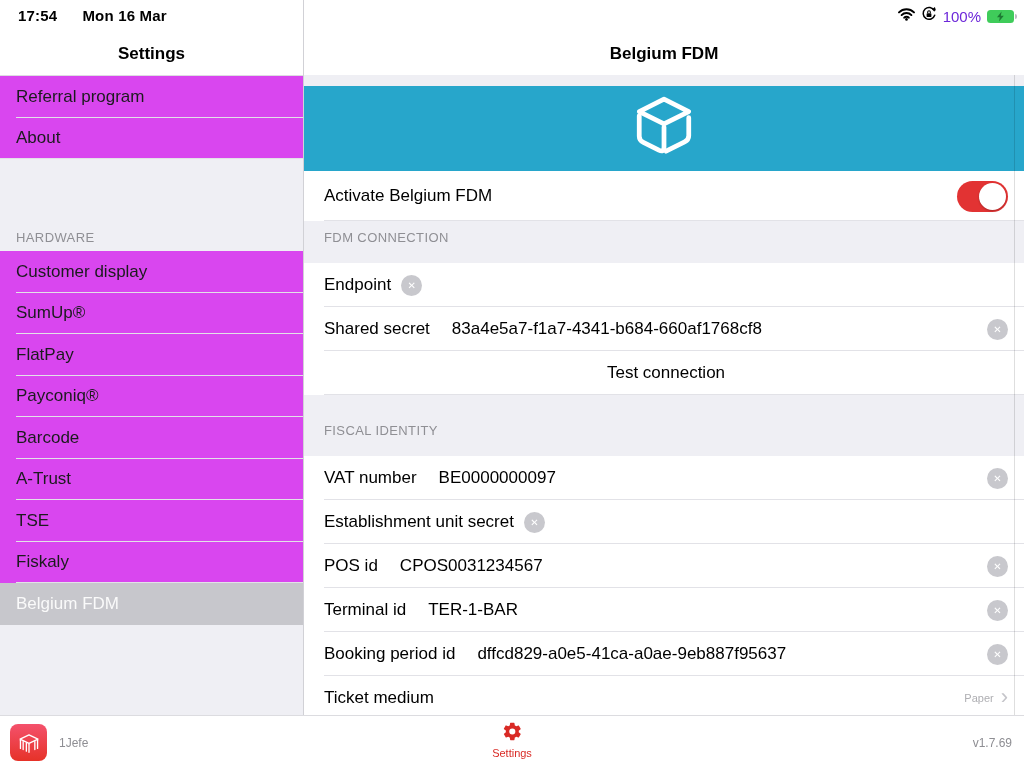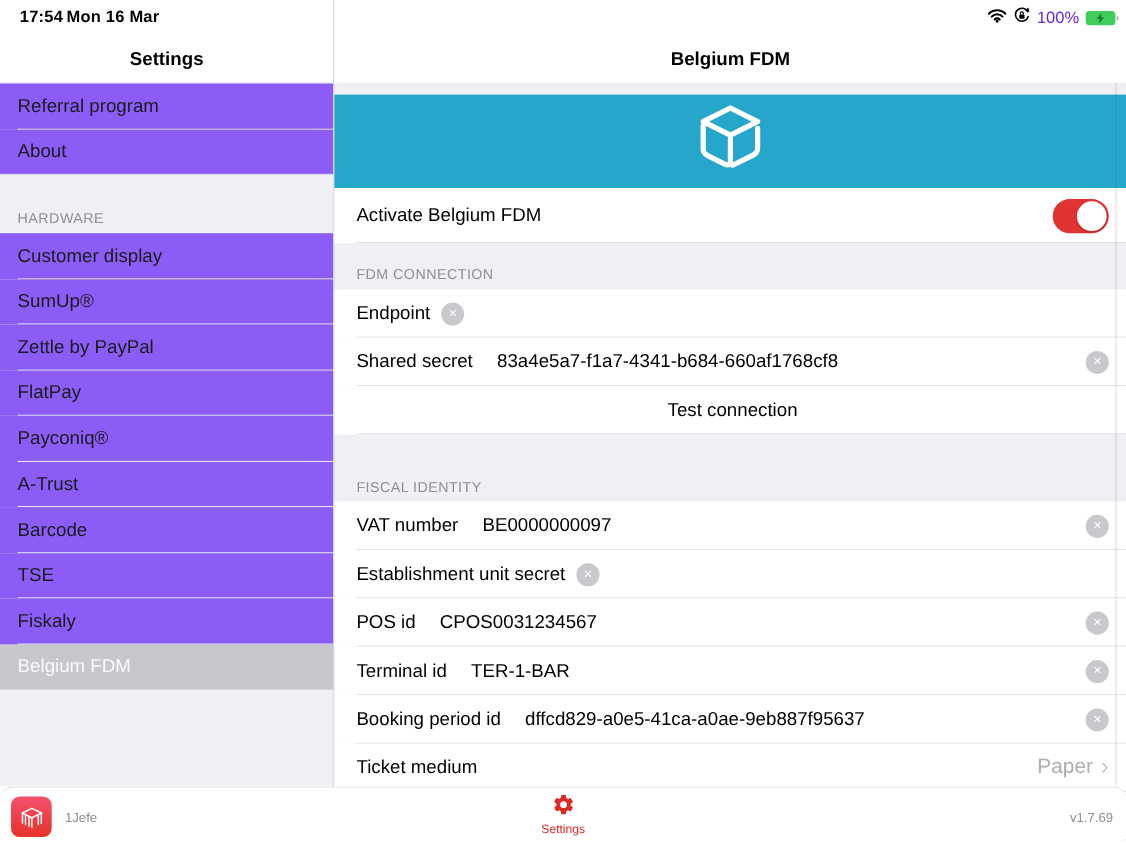--- a/index.html
+++ b/index.html
@@ -3,66 +3,66 @@
 <meta charset="utf-8">
 <style>
   * { margin:0; padding:0; box-sizing:border-box; }
   html,body { width:1024px; height:768px; }
   body { font-family:"Liberation Sans", sans-serif; background:#fff; overflow:hidden; }
   .screen { position:relative; width:1024px; height:768px; background:#fff; }
 
   
   .statusbar { position:absolute; top:0; left:0; right:0; height:30px; z-index:20; }
   .sb-left { position:absolute; left:18px; top:7px; font-size:15px; font-weight:700; color:#000; letter-spacing:.2px; }
-  .sb-left .date { font-weight:600; margin-left:3px; }
+  .sb-left .date { font-weight:600; margin-left:25px; }
   .sb-right { position:absolute; right:10px; top:6px; display:flex; align-items:center; gap:6px; }
   .battery-pct { font-size:15px; font-weight:500; color:#6d28d9; }
   .battery { position:relative; width:27px; height:13px; background:#3fcc5a; border-radius:3.5px; display:flex; align-items:center; justify-content:center; }
   .battery::after { content:''; position:absolute; right:-3px; top:4px; width:2px; height:5px; background:#bdbdc2; border-radius:0 2px 2px 0; }
 
   
   .sidebar { position:absolute; top:0; left:0; width:303px; height:715px; background:#efeff4; }
   .sidebar-top { position:absolute; top:0; left:0; right:0; height:75px; background:#fff; }
   .sidebar-title { position:absolute; top:44px; left:0; right:0; text-align:center; font-size:17px; font-weight:700; color:#000; }
   .sb-list { position:absolute; top:75px; left:0; right:0; border-top:1px solid #dcdce1; }
-  .sb-row { position:relative; height:41.5px; background:#8b5cf6; display:flex; align-items:center; padding-left:16px; font-size:17px; color:#1b1b1d; cursor:pointer; }
+  .sb-row { position:relative; height:41.5px; background:#d946ef; display:flex; align-items:center; padding-left:16px; font-size:17px; color:#1b1b1d; cursor:pointer; }
   .sb-row::after { content:''; position:absolute; left:16px; right:0; bottom:0; height:1px; background:#e2e2e7; }
   .sb-row.last::after { left:0; }
-  .sb-section { height:53px; display:flex; align-items:flex-end; padding:0 0 6px 16px; font-size:13px; color:#8f8f94; letter-spacing:.4px; }
+  .sb-section { height:53px; display:flex; align-items:flex-end; padding:0 0 6px 16px; font-size:13px; color:#8f8f94; letter-spacing:.4px;margin-top:39px; }
   .sb-row.selected { background:#c7c7cc; color:#fafafa; }
   .sb-row.selected::after { display:none; }
 
   
   .main { position:absolute; top:0; left:303px; right:0; height:715px; background:#efeff4; border-left:1px solid #d1d1d6; }
   .main::before { content:''; position:absolute; right:9px; top:75px; bottom:0; width:1px; background:rgba(0,0,0,.13); z-index:6; }
   .main-nav { position:absolute; top:0; left:0; right:0; height:75px; background:#fff; }
   .main-title { position:absolute; top:44px; left:0; right:0; text-align:center; font-size:17px; font-weight:700; color:#000; }
   .m-content { position:absolute; top:86px; left:0; right:0; }
 
   .banner { height:85px; background:#27a6cb; display:flex; align-items:center; justify-content:center; }
 
   .row { position:relative; height:44px; background:#fff; display:flex; align-items:center; padding:0 16px 0 20px; font-size:17px; color:#000; }
   .row::after { content:''; position:absolute; left:20px; right:0; bottom:0; height:1px; background:#e2e2e7; }
   .row.tall { height:50px; }
   .row .lbl { flex:0 0 auto; }
   .row .val { margin-left:22px; flex:1 1 auto; white-space:nowrap; overflow:hidden; }
   .clear-btn { flex:0 0 auto; width:21px; height:21px; border-radius:50%; background:#c8c8cd; color:#fff; font-size:10px; display:flex; align-items:center; justify-content:center; cursor:pointer; margin-left:10px; }
-  .detail-val { margin-left:auto; color:#aeaeb2; font-size:19px; }
+  .detail-val { margin-left:auto; color:#aeaeb2; font-size:11px; }
   .chev { color:#c5c5ca; font-size:22px; line-height:1; margin-left:7px; font-weight:400; transform:translateY(-1px); }
-  .sec-hdr { height:42px; display:flex; align-items:flex-end; padding:0 0 6px 20px; font-size:13px; color:#8f8f94; letter-spacing:.4px; }
+  .sec-hdr { height:42px; display:flex; align-items:flex-end; padding:0 0 18px 20px; font-size:13px; color:#8f8f94; letter-spacing:.4px; }
   .sec-hdr.second { height:61px;border-radius:21px; }
   .action-row { justify-content:center; cursor:pointer; }
   .action-row .lbl { margin:0; }
 
   
   .toggle { margin-left:auto; width:51px; height:31px; border-radius:16px; background:#e23333; position:relative; cursor:pointer; flex:0 0 auto; }
   .toggle .knob { position:absolute; top:2px; right:2px; width:27px; height:27px; border-radius:50%; background:#fff; box-shadow:0 1px 2px rgba(0,0,0,.25); }
 
   
-  .bottombar { position:absolute; left:0; right:0; bottom:0; height:53px; background:#fff; border-top:1px solid #dcdce0; z-index:30;border-radius:12px; }
+  .bottombar { position:absolute; left:0; right:0; bottom:0; height:53px; background:#fff; border-top:1px solid #dcdce0; z-index:30; }
   .bb-left { position:absolute; left:10px; top:8px; display:flex; align-items:center; gap:12px; }
   .app-logo { width:37px; height:37px; border-radius:8px; background:linear-gradient(180deg,#f4516c 0%,#e63228 100%); display:flex; align-items:center; justify-content:center; }
   .bb-account { font-size:12px; color:#8e8e93; }
   .bb-center { position:absolute; left:0; right:0; top:5px; display:flex; flex-direction:column; align-items:center; gap:1px; cursor:pointer; }
   .bb-tab-label { font-size:11px; color:#d92a25; font-weight:500; }
   .bb-version { position:absolute; right:12px; top:20px; font-size:12px; color:#8e8e93; }
 </style>
 </head>
 <body>
 
@@ -109,33 +109,30 @@
           <span>About</span>
         </div>
       <div class="sb-section">HARDWARE</div>
       <div class="sb-row">
           <span>Customer display</span>
         </div>
       <div class="sb-row">
           <span>SumUp®</span>
         </div>
       <div class="sb-row">
-          <span>Zettle by PayPal</span>
-        </div>
-      <div class="sb-row">
           <span>FlatPay</span>
         </div>
       <div class="sb-row">
           <span>Payconiq®</span>
         </div>
       <div class="sb-row">
+          <span>Barcode</span>
+        </div>
+      <div class="sb-row">
           <span>A-Trust</span>
-        </div>
-      <div class="sb-row">
-          <span>Barcode</span>
         </div>
       <div class="sb-row">
           <span>TSE</span>
         </div>
       <div class="sb-row">
           <span>Fiskaly</span>
         </div>
       <div class="sb-row selected">
           <span>Belgium FDM</span>
         </div>

